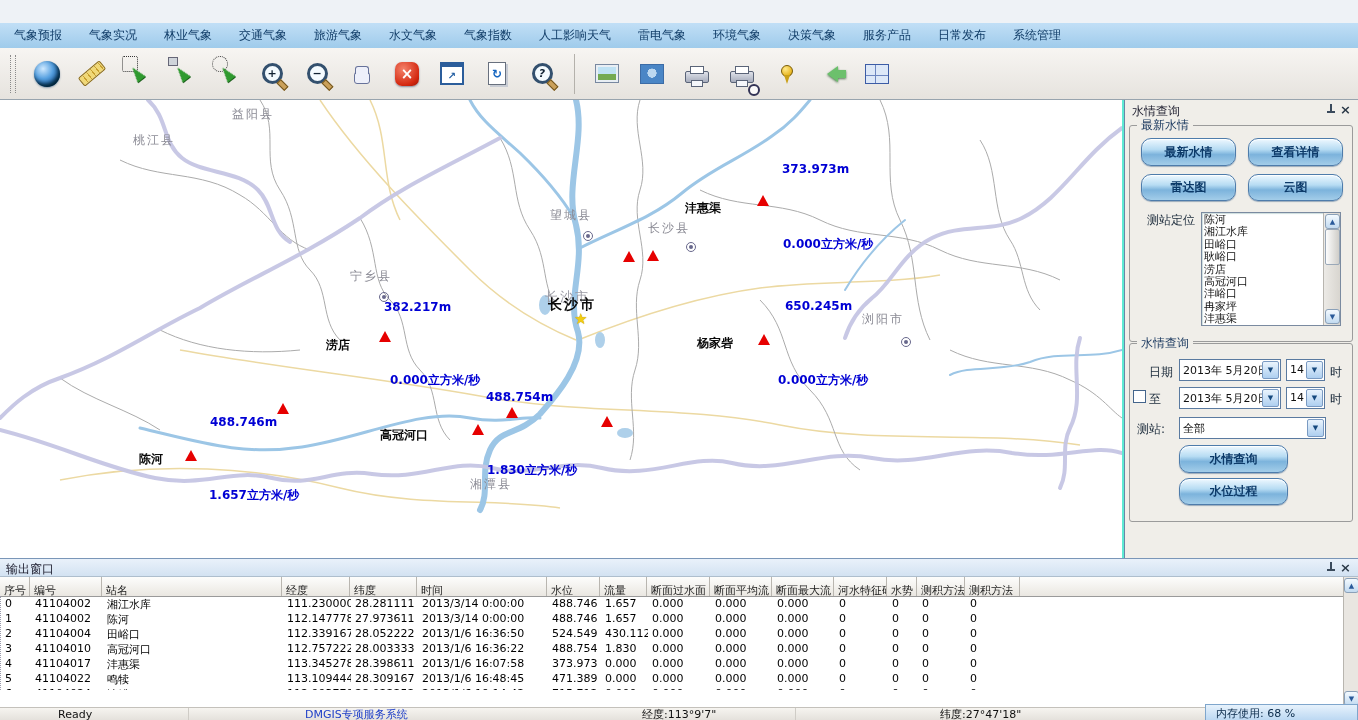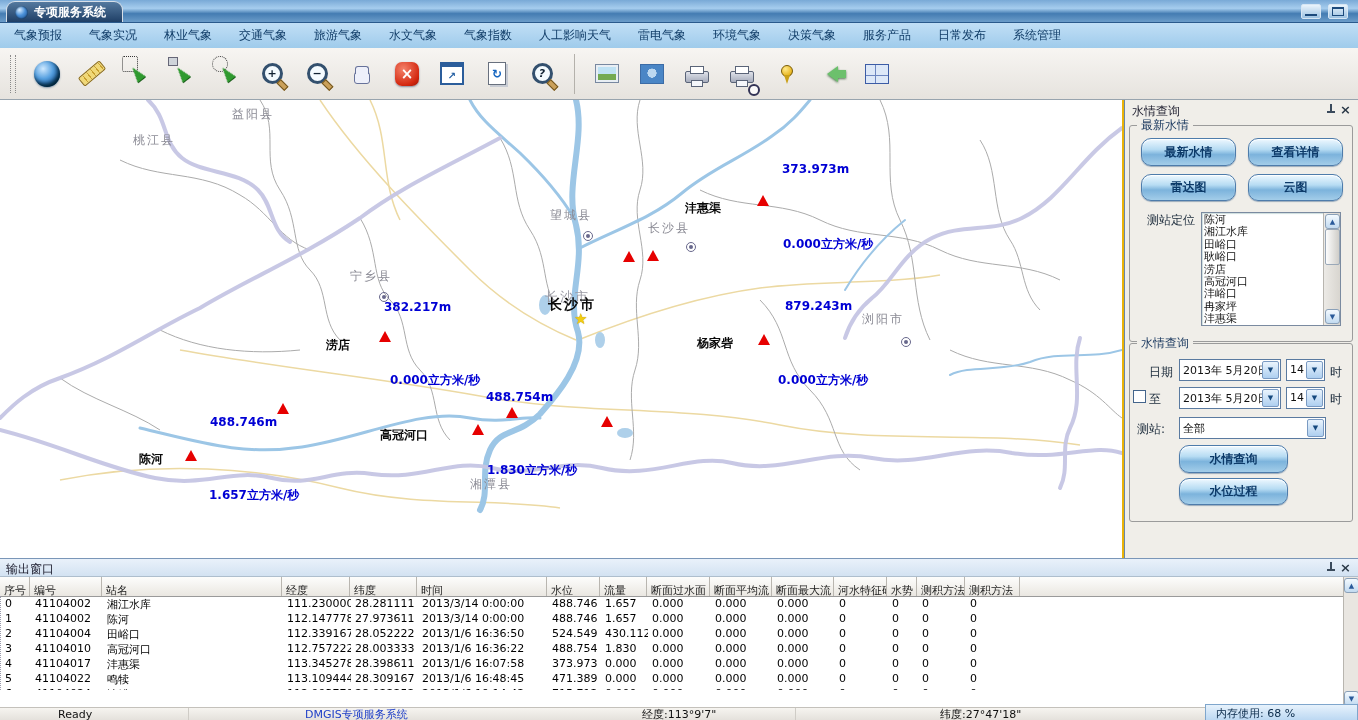--- a/index.html
+++ b/index.html
@@ -56,21 +56,21 @@
   .i-print::before{content:"";position:absolute;left:4px;top:-6px;width:12px;height:6px;background:#fff;border:1px solid #5a6478;}
   .i-print::after{content:"";position:absolute;left:5px;bottom:-5px;width:10px;height:5px;background:#f4f6fa;border:1px solid #5a6478;}
   .magdot{position:absolute;right:0px;bottom:-2px;width:8px;height:8px;border:2px solid #335;border-radius:50%;background:#fffc;}
   .i-pin{width:10px;height:10px;background:radial-gradient(circle at 35% 30%,#ffe98a,#e8b622 70%,#8a6a08);border:1px solid #7a5c06;border-radius:50%;position:relative;margin-top:-6px;}
   .i-pin::after{content:"";position:absolute;left:2px;top:9px;width:0;height:0;border:solid;border-width:9px 3px 0 3px;border-color:#caa018 transparent transparent transparent;}
   .i-back{width:0;height:0;border:solid;border-width:8px 11px 8px 0;border-color:transparent #6cc06c transparent transparent;position:relative;filter:drop-shadow(0 1px 1px #575);}
   .i-back::after{content:"";position:absolute;left:10px;top:-4px;width:9px;height:8px;background:#6cc06c;}
   .i-grid{width:22px;height:18px;border:1px solid #3c5ca6;background:#dde8f8;
     background-image:linear-gradient(90deg,transparent 0 9px,#6d86c0 9px 10px,transparent 10px),linear-gradient(0deg,transparent 0 7px,#6d86c0 7px 8px,transparent 8px);}
   
-  .main{position:absolute;left:0;top:100px;width:1358px;height:458px;background:#eab308;border-radius:22px;}
+  .main{position:absolute;left:0;top:100px;width:1358px;height:458px;background:#5eead4;border-radius:22px;}
   #map{position:absolute;left:0;top:0;width:1122px;height:458px;background:#fff;overflow:hidden;}
   .lbl{position:absolute;white-space:nowrap;}
   .lbl-county{color:#8b8b95;font-size:12px;letter-spacing:2px;}
   .lbl-ghost{color:#9a9aa4;font-size:13px;letter-spacing:2px;}
   .lbl-city{color:#0a0a0a;font-weight:bold;font-size:14px;letter-spacing:2px;}
   .lbl-sta{color:#0a0a0a;font-weight:bold;font-size:12px;}
   .lbl-ann{color:#0000d4;font-weight:bold;font-size:12px;}
   .tri{position:absolute;width:0;height:0;border-left:6px solid transparent;border-right:6px solid transparent;border-bottom:11px solid #e60000;}
   .cmark{position:absolute;width:8px;height:8px;border:1px solid #68688c;border-radius:50%;}
   .cmark::after{content:"";position:absolute;left:2px;top:2px;width:4px;height:4px;background:#68688c;border-radius:50%;}
@@ -118,30 +118,20 @@
     border-top:1px solid #c4c1bb;font-size:11px;color:#111;}
   .sseg{position:absolute;top:0;height:13px;line-height:13px;border-right:1px solid #cfccc6;overflow:hidden;white-space:nowrap;}
   .mem{position:absolute;right:0;top:-4px;height:17px;line-height:17px;width:153px;padding-left:10px;box-sizing:border-box;
     background:linear-gradient(#e7f2fc,#bcd8f2);border:1px solid #7fa6cc;color:#0a2a4a;}
 </style>
 </head>
 <body>
 
 <div id="app">
 
-  <div class="titlebar">
-    <div class="app-tab">
-      <span class="i-globe-sm"></span>
-      <span>专项服务系统</span>
-    </div>
-    <div class="winbtns">
-      <span class="winbtn min"></span>
-      <span class="winbtn max"></span>
-    </div>
-  </div>
 
   <div class="menubar">
     <span>气象预报</span>
     <span>气象实况</span>
     <span>林业气象</span>
     <span>交通气象</span>
     <span>旅游气象</span>
     <span>水文气象</span>
     <span>气象指数</span>
     <span>人工影响天气</span>
@@ -301,21 +291,21 @@
       <span class="lbl lbl-sta" style="left:326px;top:237px">涝店</span>
       <span class="lbl lbl-sta" style="left:685px;top:100px">沣惠渠</span>
       <span class="lbl lbl-sta" style="left:697px;top:235px">杨家砦</span>
       <span class="lbl lbl-sta" style="left:139px;top:351px">陈河</span>
       <span class="lbl lbl-sta" style="left:380px;top:327px">高冠河口</span>
 
       
       <span class="lbl lbl-ann" style="left:782px;top:62px">373.973m</span>
       <span class="lbl lbl-ann" style="left:783px;top:136px">0.000立方米/秒</span>
       <span class="lbl lbl-ann" style="left:384px;top:200px">382.217m</span>
-      <span class="lbl lbl-ann" style="left:785px;top:199px">879.243m</span>
+      <span class="lbl lbl-ann" style="left:785px;top:199px">650.245m</span>
       <span class="lbl lbl-ann" style="left:390px;top:272px">0.000立方米/秒</span>
       <span class="lbl lbl-ann" style="left:486px;top:290px">488.754m</span>
       <span class="lbl lbl-ann" style="left:778px;top:272px">0.000立方米/秒</span>
       <span class="lbl lbl-ann" style="left:210px;top:315px">488.746m</span>
       <span class="lbl lbl-ann" style="left:487px;top:362px">1.830立方米/秒</span>
       <span class="lbl lbl-ann" style="left:209px;top:387px">1.657立方米/秒</span>
 
       
       <span class="tri" style="left:379px;top:231px"></span>
       <span class="tri" style="left:757px;top:95px"></span>

